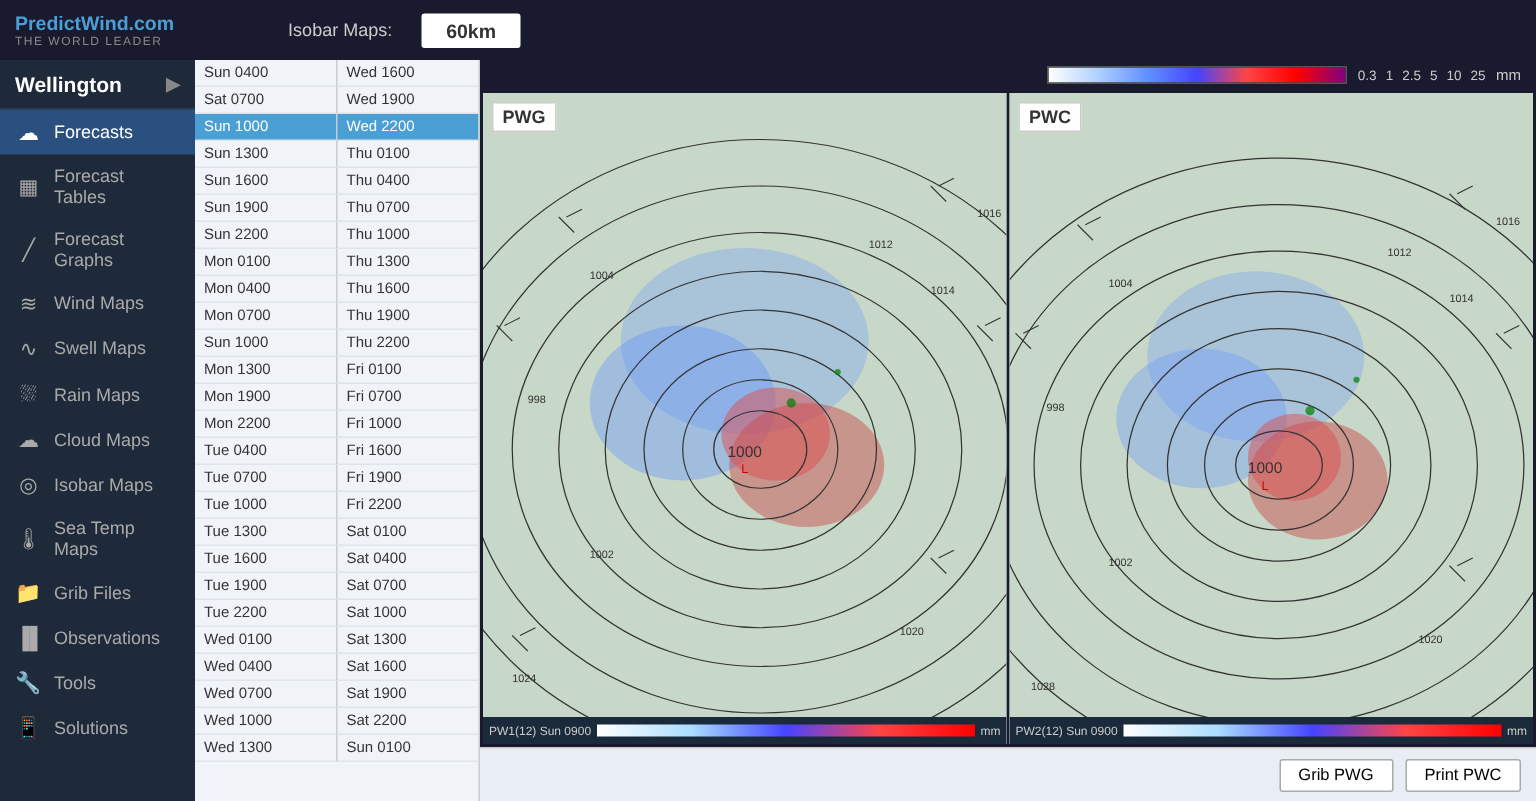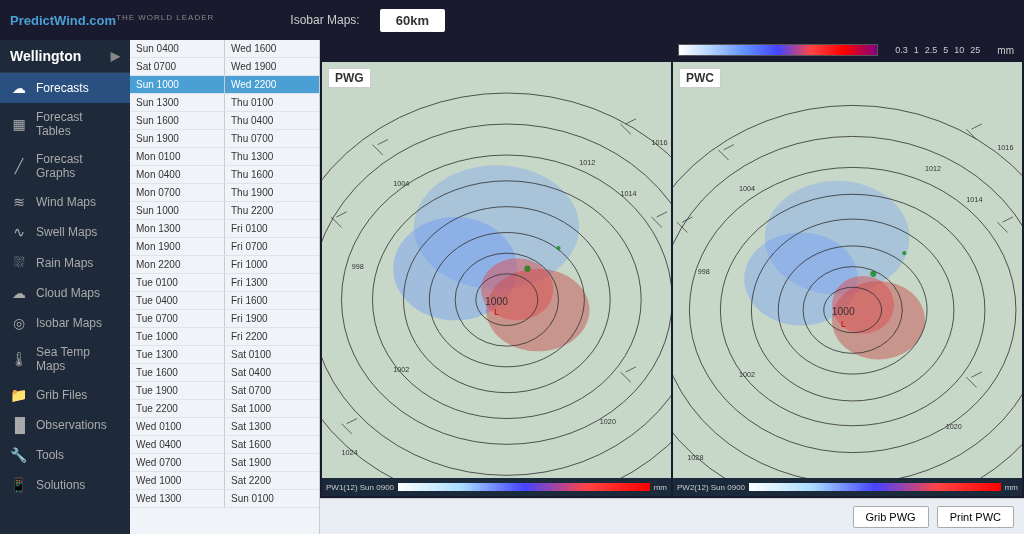--- a/index.html
+++ b/index.html
@@ -2,21 +2,21 @@
 <html><head>
   <meta charset="utf-8">
   <style>
     * { margin: 0; padding: 0; box-sizing: border-box; }
     body { font-family: Arial, sans-serif; font-size: 12px; background: #1a1a2e; color: #333; width: 1024px; height: 534px; overflow: hidden; }
 
     
     #topbar {
       display: flex; align-items: center; background: #1a1a2e; height: 40px; padding: 0 10px; gap: 20px;
     }
-    #logo { display: flex; flex-direction: row; align-items: flex-start; }
+    #logo { display: flex; flex-direction: column; align-items: flex-start; }
     #logo .logo-main { color: #4a9fd4; font-size: 13px; font-weight: bold; }
     #logo .logo-sub { color: #888; font-size: 8px; letter-spacing: 1px; }
     #isobar-label { color: #ccc; font-size: 12px; margin-left: 56px; }
     #isobar-btn { background: white; color: #333; border: none; padding: 4px 16px; font-size: 13px; font-weight: bold; cursor: pointer; border-radius: 2px; }
 
     
     #main { display: flex; height: 494px; }
 
     
     #sidebar { width: 130px; background: #1e2a3a; flex-shrink: 0; display: flex; flex-direction: column; }
@@ -47,21 +47,21 @@
 
     .map-panel { flex: 1; background: #e8f0e8; position: relative; overflow: hidden; }
     .map-label {
       position: absolute; top: 6px; left: 6px; background: white; color: #333;
       font-size: 12px; font-weight: bold; padding: 2px 6px; z-index: 10; border: 1px solid #ccc;
     }
 
     
     #legend-bar {
       background: #1a1a2e; display: flex; align-items: center; justify-content: flex-end;
-      padding: 4px 10px; gap: 14px; font-size: 10px; color: #ccc;
+      padding: 4px 10px; gap: 4px; font-size: 10px; color: #ccc;
     }
     .legend-gradient {
       width: 200px; height: 12px;
       background: linear-gradient(to right, #ffffff, #b0d0ff, #6090ff, #4444ff, #ff4444, #ff0000, #800080);
       border: 1px solid #555;
     }
     .legend-labels { display: flex; gap: 0; }
     .legend-label { font-size: 9px; color: #ccc; padding: 0 3px; }
 
     
@@ -170,20 +170,24 @@
       </div>
       <div class="time-row">
         <div class="time-cell">Sun 1600</div>
         <div class="time-cell">Thu 0400</div>
       </div>
       <div class="time-row">
         <div class="time-cell">Sun 1900</div>
         <div class="time-cell">Thu 0700</div>
       </div>
       <div class="time-row">
+        <div class="time-cell">Sun 2200</div>
+        <div class="time-cell">Thu 1000</div>
+      </div>
+      <div class="time-row">
         <div class="time-cell">Mon 0100</div>
         <div class="time-cell">Thu 1300</div>
       </div>
       <div class="time-row">
         <div class="time-cell">Mon 0400</div>
         <div class="time-cell">Thu 1600</div>
       </div>
       <div class="time-row">
         <div class="time-cell">Mon 0700</div>
         <div class="time-cell">Thu 1900</div>
@@ -196,24 +200,20 @@
         <div class="time-cell">Mon 1300</div>
         <div class="time-cell">Fri 0100</div>
       </div>
       <div class="time-row">
         <div class="time-cell">Mon 1900</div>
         <div class="time-cell">Fri 0700</div>
       </div>
       <div class="time-row">
         <div class="time-cell">Mon 2200</div>
         <div class="time-cell">Fri 1000</div>
-      </div>
-      <div class="time-row">
-        <div class="time-cell">Tue 0100</div>
-        <div class="time-cell">Fri 1300</div>
       </div>
       <div class="time-row">
         <div class="time-cell">Tue 0400</div>
         <div class="time-cell">Fri 1600</div>
       </div>
       <div class="time-row">
         <div class="time-cell">Tue 0700</div>
         <div class="time-cell">Fri 1900</div>
       </div>
       <div class="time-row">

